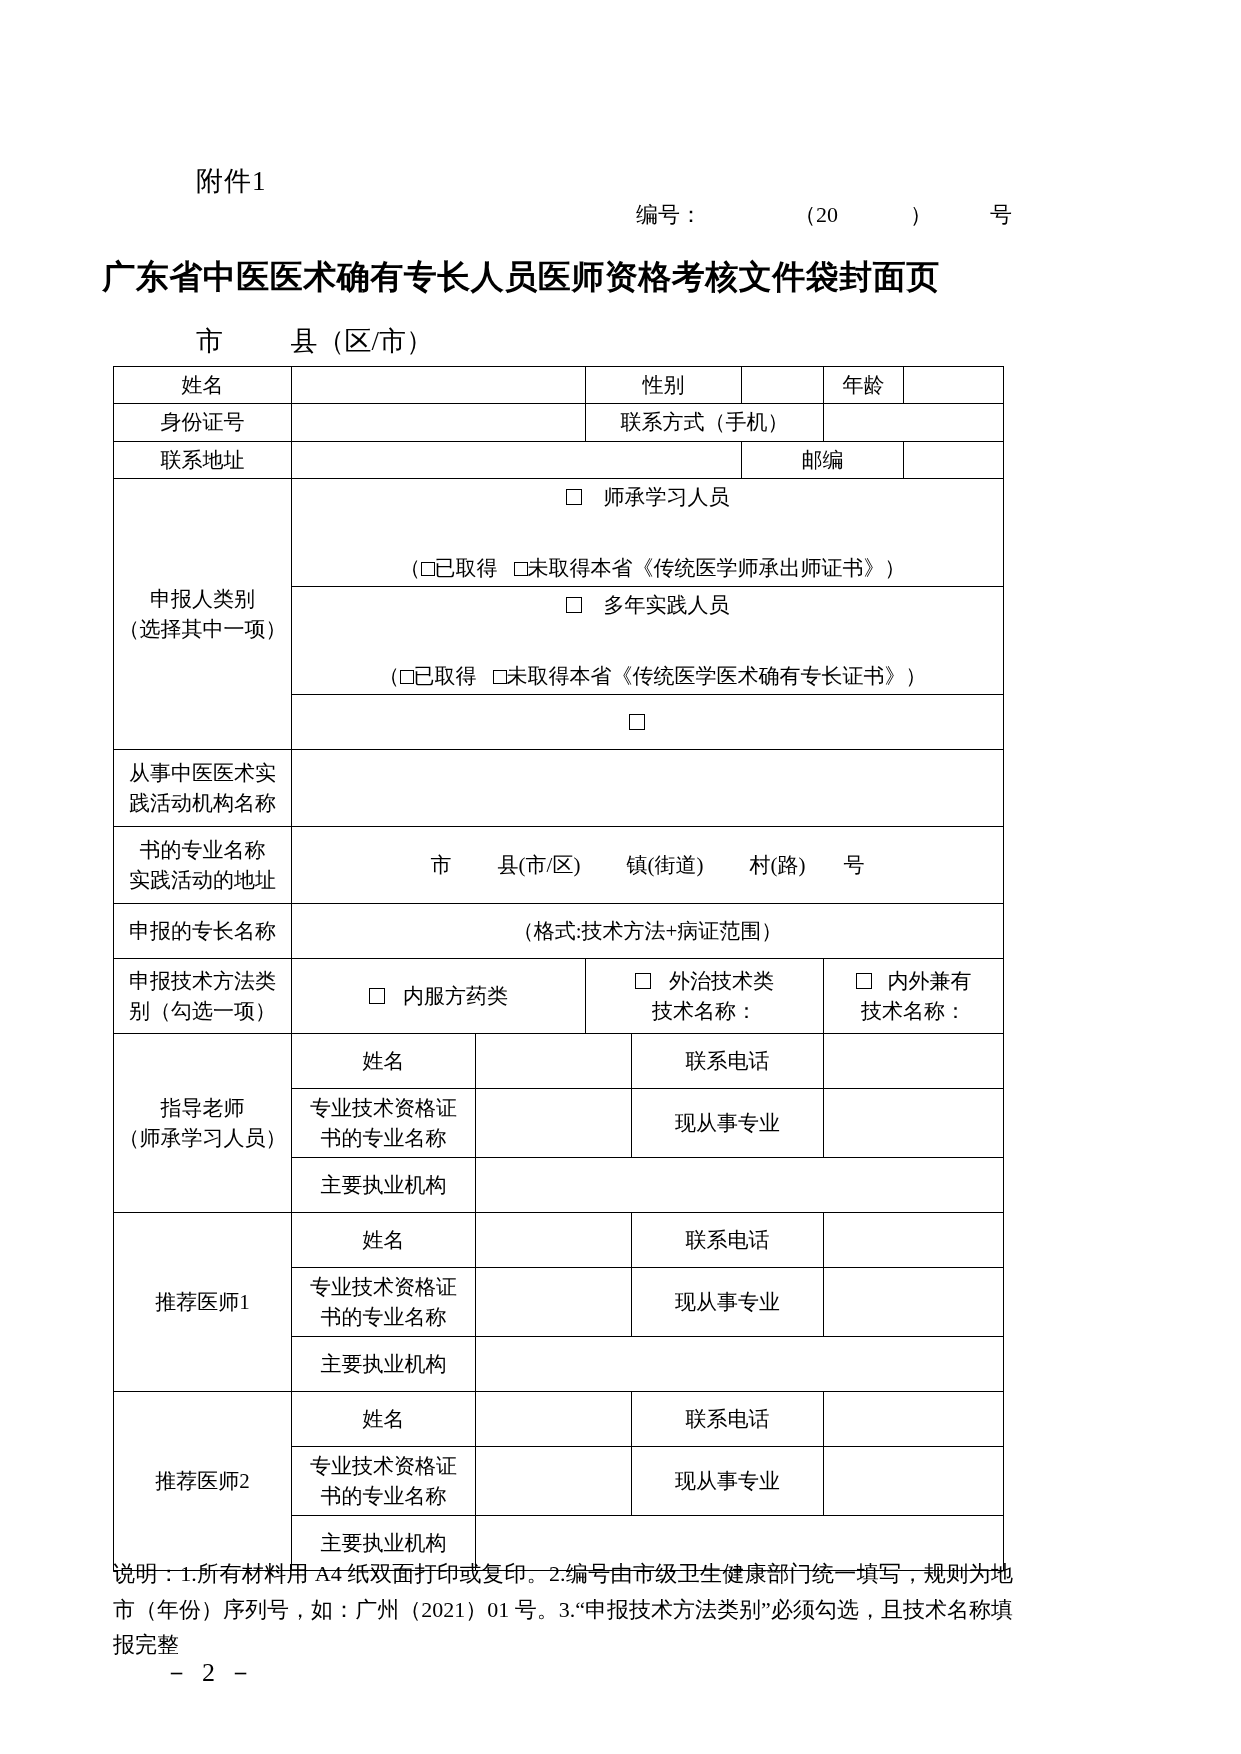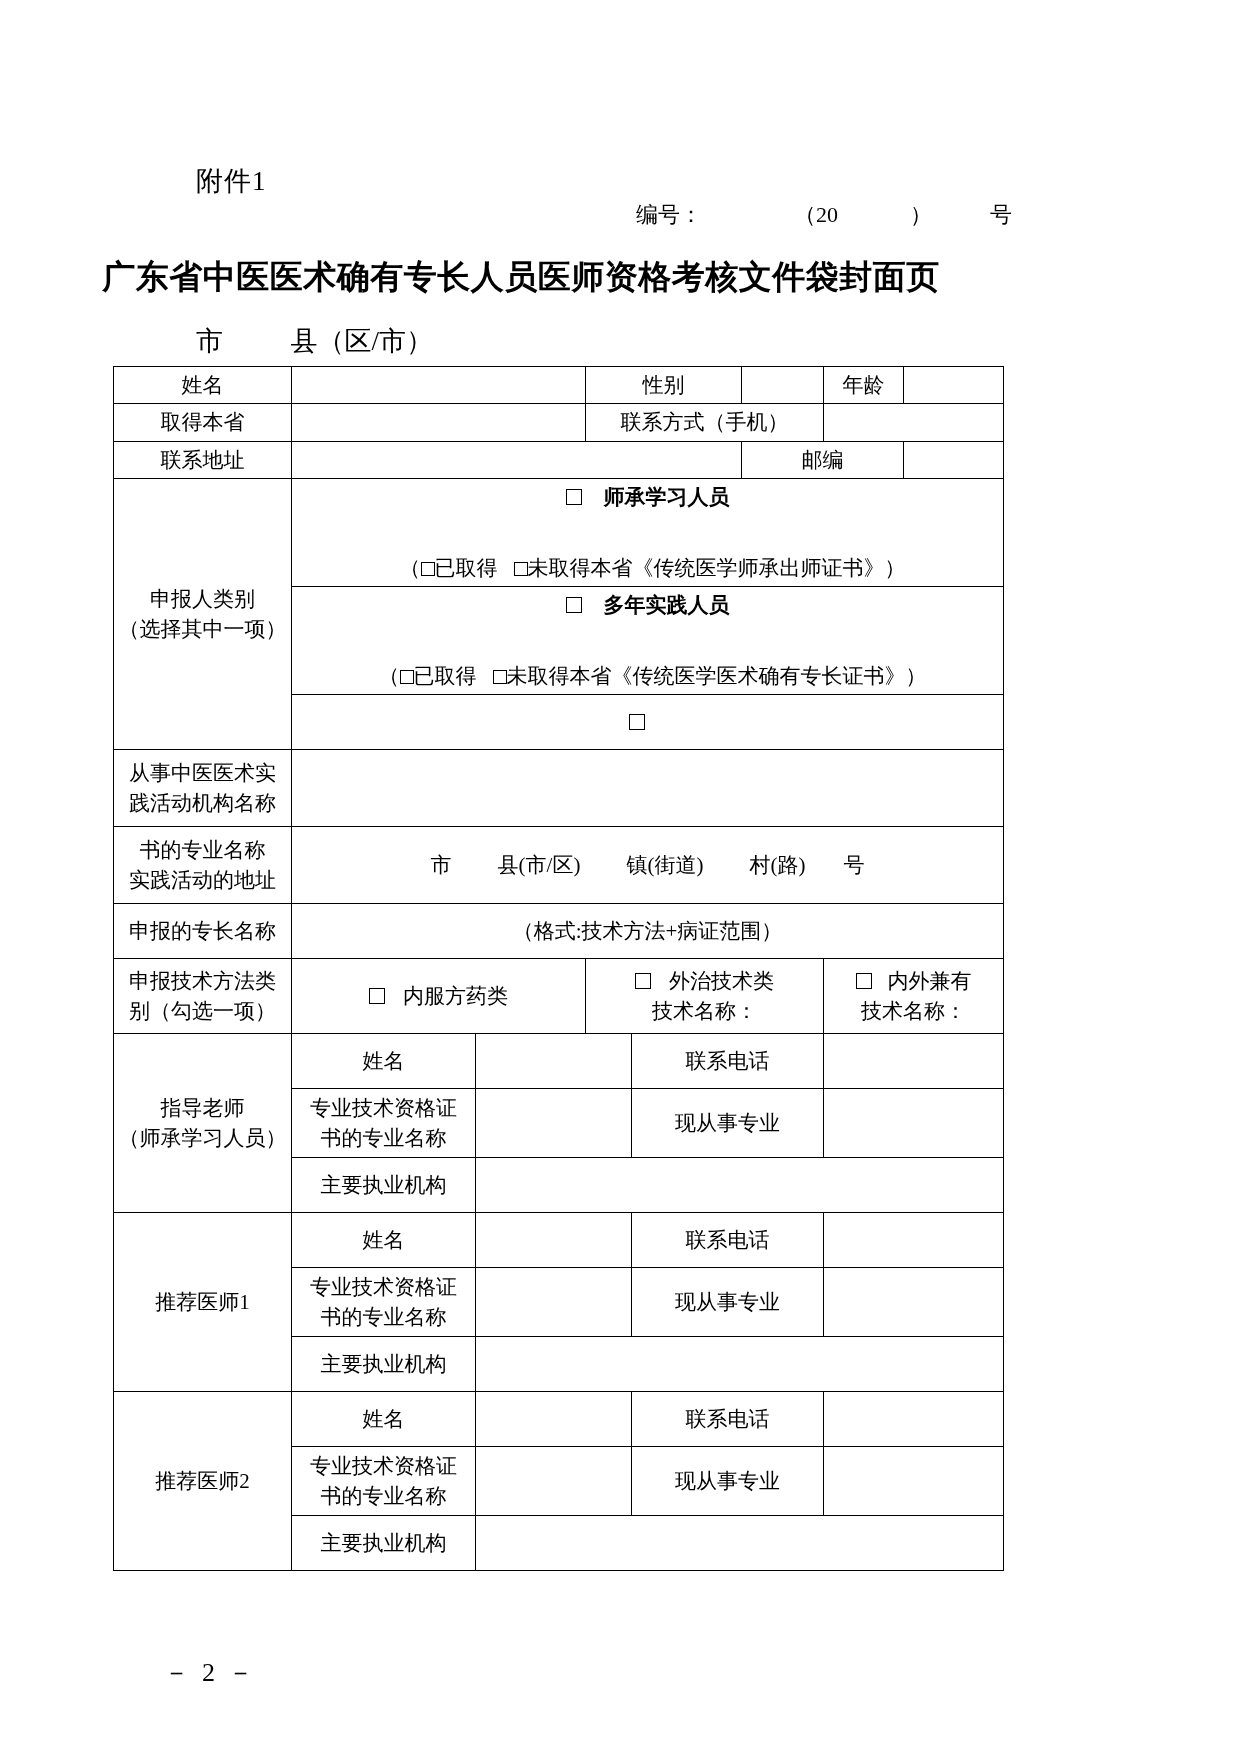--- a/index.html
+++ b/index.html
@@ -96,21 +96,21 @@
   .cbx-sm {
     display: inline-block;
     width: 14px;
     height: 14px;
     border: 1.5px solid #000;
     vertical-align: -1px;
     box-sizing: border-box;
   }
 
   .opt-row { text-align: left; padding-left: 22px; }
-  .opt-row .l1 { display: block; font-weight: bold; }
+  .opt-row .l1 { display: block; }
   .opt-row .l2 { display: block; margin-top: 40px; }
   .opt-main-gap { display: inline-block; width: 22px; }
   .opt-sub-gap { display: inline-block; width: 16px; }
 
   .addr-inline { text-align: left; padding-left: 52px; letter-spacing: 0px; }
   .addr-inline .g { display: inline-block; width: 46px; }
   .addr-inline .g2 { display: inline-block; width: 38px; }
 
   .fmt-hint { text-align: right; padding-right: 12px; font-size: 21px; }
 
@@ -180,21 +180,21 @@
         <tr>
       <td class="lbl-cell">姓名</td>
       <td class="blank" colspan="3"></td>
       <td class="lbl-cell" colspan="2">性别</td>
       <td class="blank"></td>
       <td class="lbl-cell">年龄</td>
       <td class="blank"></td>
     </tr>
 
     <tr>
-      <td class="lbl-cell">取得本省</td>
+      <td class="lbl-cell">身份证号</td>
       <td class="blank" colspan="3"></td>
       <td class="lbl-cell" colspan="3">联系方式（手机）</td>
       <td class="blank" colspan="2"></td>
     </tr>
 
     <tr>
       <td class="lbl-cell">联系地址</td>
       <td class="blank" colspan="5"></td>
       <td class="lbl-cell" colspan="2">邮编</td>
       <td class="blank"></td>
@@ -337,15 +337,16 @@
       <td class="blank" colspan="2"></td>
     </tr>
     <tr>
       <td colspan="2" style="height:48px">主要执业机构</td>
       <td class="blank" colspan="6"></td>
     </tr>
 
   </tbody>
     </table>
 
+  <div class="note">说明：1.所有材料用 A4 纸双面打印或复印。2.编号由市级卫生健康部门统一填写，规则为地市（年份）序列号，如：广州（2021）01 号。3.“申报技术方法类别”必须勾选，且技术名称填报完整</div>
   <div class="pagenum">－ 2 －</div>
 
 </div>
 
 </body></html>

